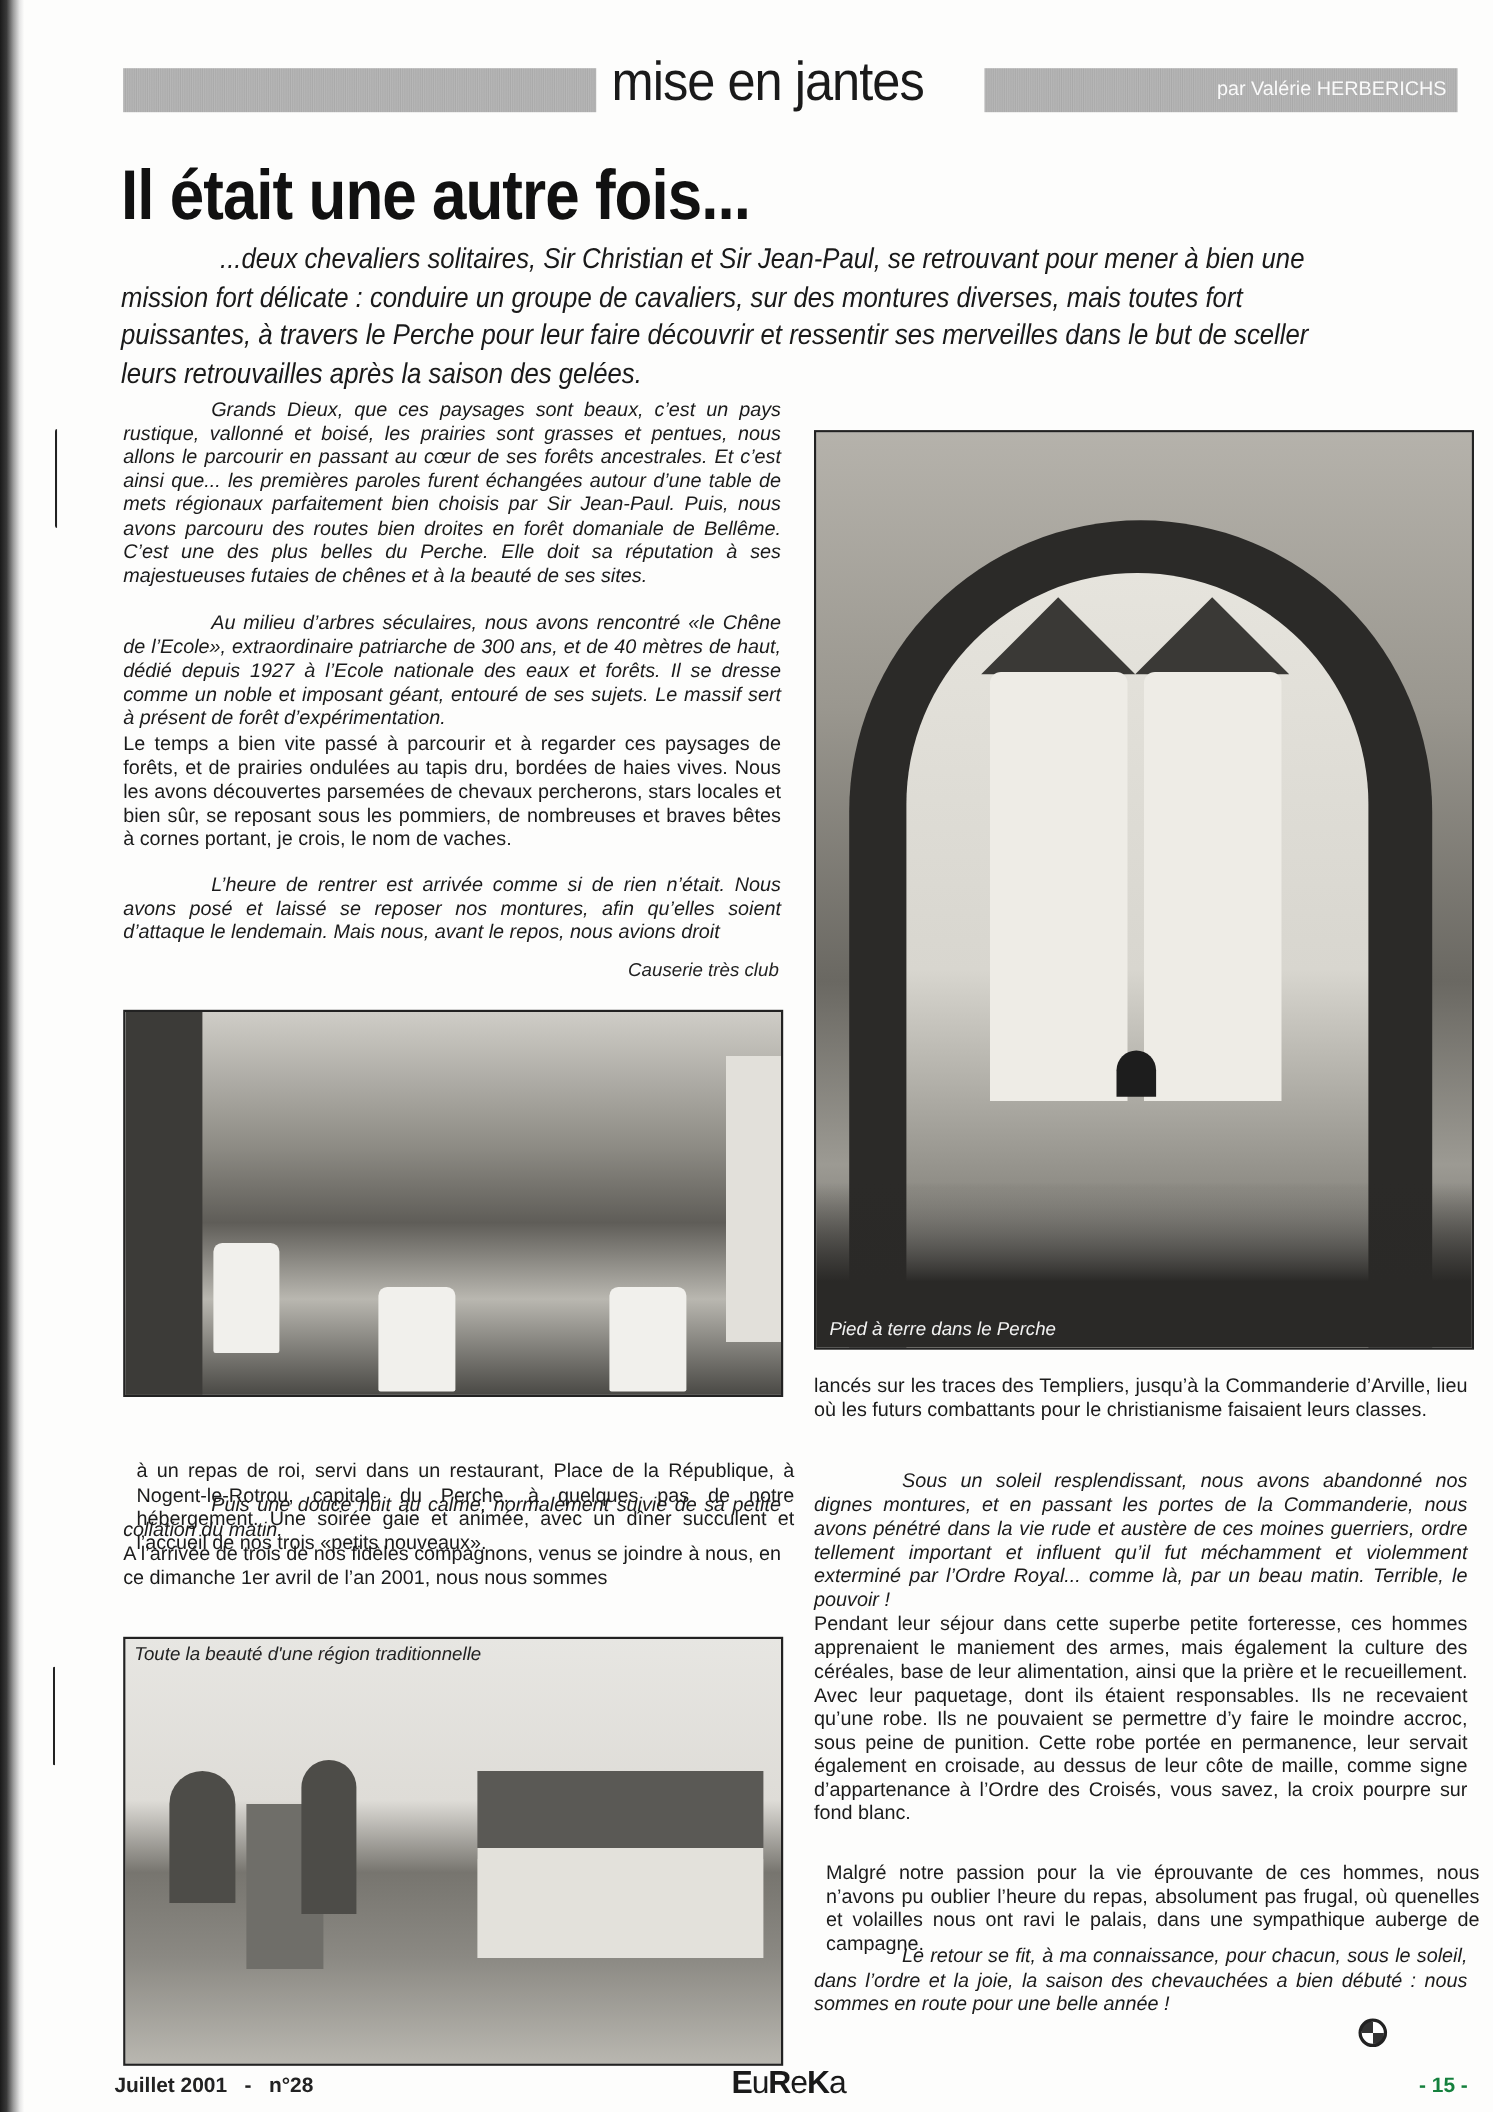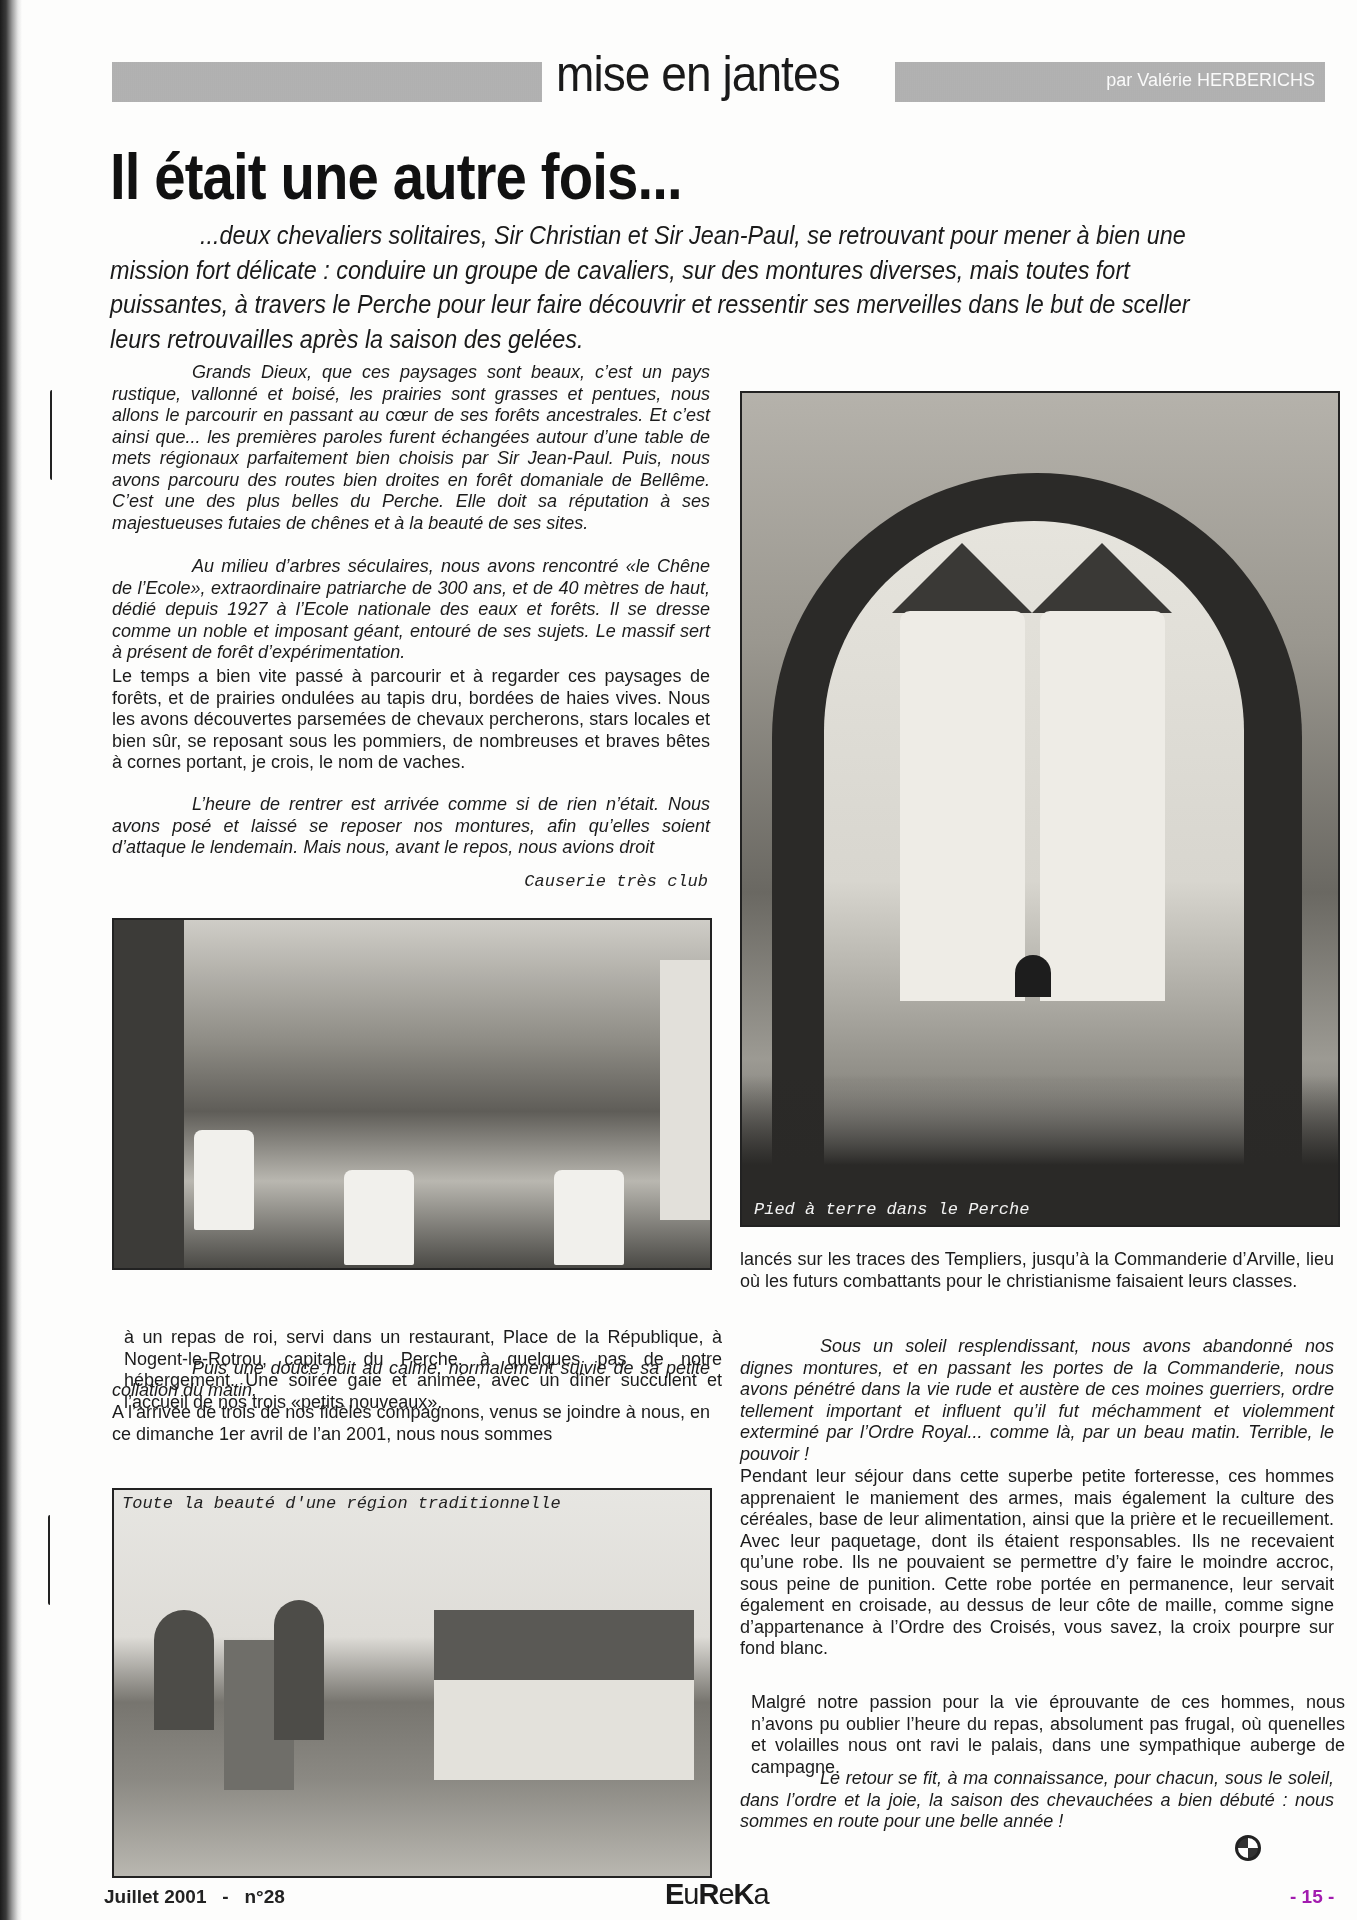--- a/index.html
+++ b/index.html
@@ -36,21 +36,21 @@
   }
 
   .para {
     position: absolute; font-size: 18px; line-height: 21.5px; text-align: justify; color: #1b1b1b;
   }
   .para.indent { text-indent: 80px; font-style: italic; }
   .col-l { left: 112px; width: 598px; }
   .col-r { left: 740px; width: 594px; }
 
   .photo { position: absolute; border: 2px solid #222; overflow: hidden; background: #777; margin-top: 26px; }
-  .caption { font-style: italic; font-size: 17px; font-family: Liberation Mono, monospace; }
+  .caption { font-style: italic; font-size: 17px; }
 
   
   .castle { left: 740px; top: 365px; width: 596px; height: 832px;
     background: linear-gradient(#b5b2ab 0, #9a978f 30%, #6a6862 60%, #9c9a93 80%, #5a5854 100%); }
   .castle .arch-outer { position: absolute; left: 30px; top: 80px; width: 530px; height: 900px; border-radius: 265px 265px 0 0; background: #2b2a28; }
   .castle .arch-inner { position: absolute; left: 82px; top: 128px; width: 420px; height: 900px; border-radius: 210px 210px 0 0; background: linear-gradient(#e6e4dd 0, #d8d6cf 40%, #8f8d86 62%, #c8c6bf 72%, #6e6c66 100%); }
   .castle .tower { position: absolute; background: #eeece6; border-radius: 10px 10px 0 0; }
   .castle .roof { position: absolute; width: 0; height: 0; border-left: 70px solid transparent; border-right: 70px solid transparent; border-bottom: 70px solid #3a3936; }
   .castle .door { position: absolute; left: 273px; top: 562px; width: 36px; height: 42px; background: #1d1d1d; border-radius: 18px 18px 0 0; }
   .castle .shadow { position: absolute; left: 0; bottom: 0; width: 100%; height: 150px; background: linear-gradient(transparent, #2a2927 60%); }
@@ -68,21 +68,21 @@
   .village { left: 112px; top: 1462px; width: 596px; height: 386px;
     background: linear-gradient(#e7e6e2 0, #dedcd7 38%, #77756f 55%, #8b8983 75%, #b9b7b0 100%); }
   .village .cap { position: absolute; left: 8px; top: 4px; color: #222; }
   .village .bld { position: absolute; background: #4d4c48; }
   .village .house { position: absolute; left: 320px; top: 190px; width: 260px; height: 100px; background: #e3e1db; }
   .village .hroof { position: absolute; left: 320px; top: 120px; width: 260px; height: 80px; background: #5a5955; }
 
   .footer-date { position: absolute; left: 104px; top: 1886px; font-size: 19px; font-weight: bold; color: #222; }
   .footer-brand { position: absolute; left: 665px; top: 1878px; font-size: 29px; font-weight: bold; letter-spacing: -1px; color: #1a1a1a; }
   .footer-brand .lo { font-weight: normal; }
-  .footer-page { position: absolute; left: 1290px; top: 1886px; font-size: 19px; font-weight: bold; color: #a21caf; }
+  .footer-page { position: absolute; left: 1290px; top: 1886px; font-size: 19px; font-weight: bold; color: #15803d; }
   .bmw { position: absolute; left: 1235px; top: 1835px; width: 20px; height: 20px; border-radius: 50%; border: 3px solid #222;
     background: conic-gradient(#fff 0 25%, #333 25% 50%, #fff 50% 75%, #333 75% 100%); }
 </style>
 </head>
 <body>
 
 <div class="binding"></div>
 <div class="mark" style="left:50px;top:390px;height:90px;"></div>
 <div class="mark" style="left:48px;top:1515px;height:90px;"></div>
 

